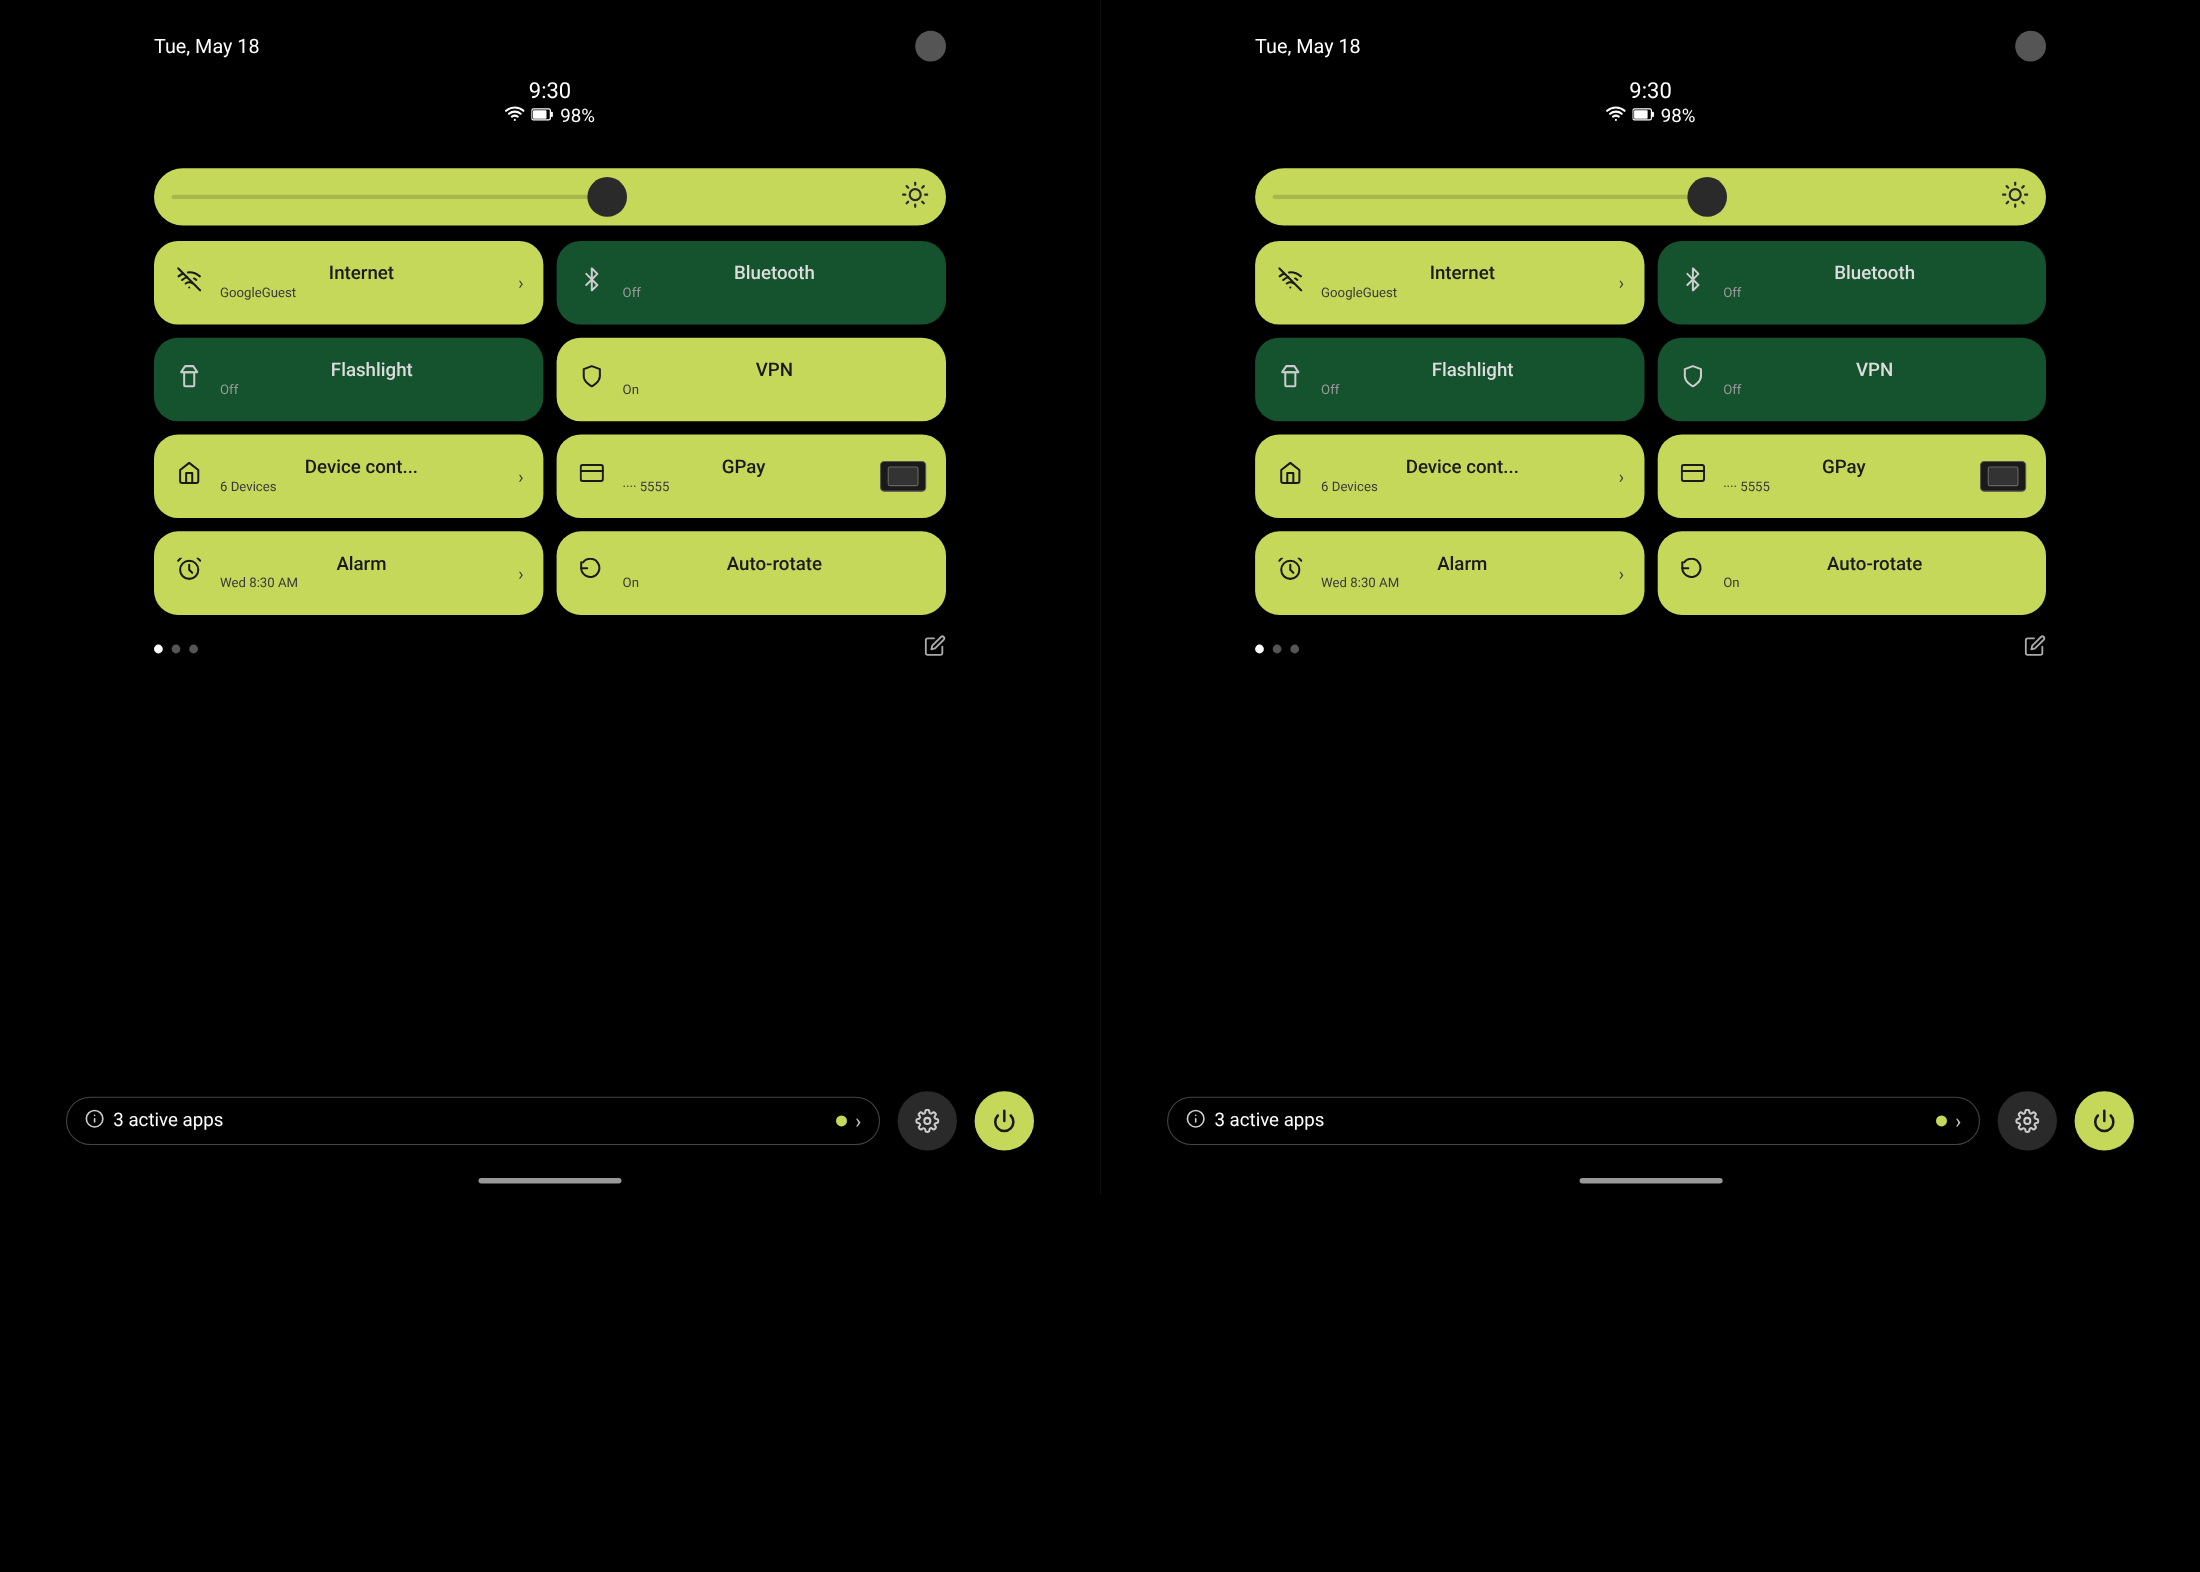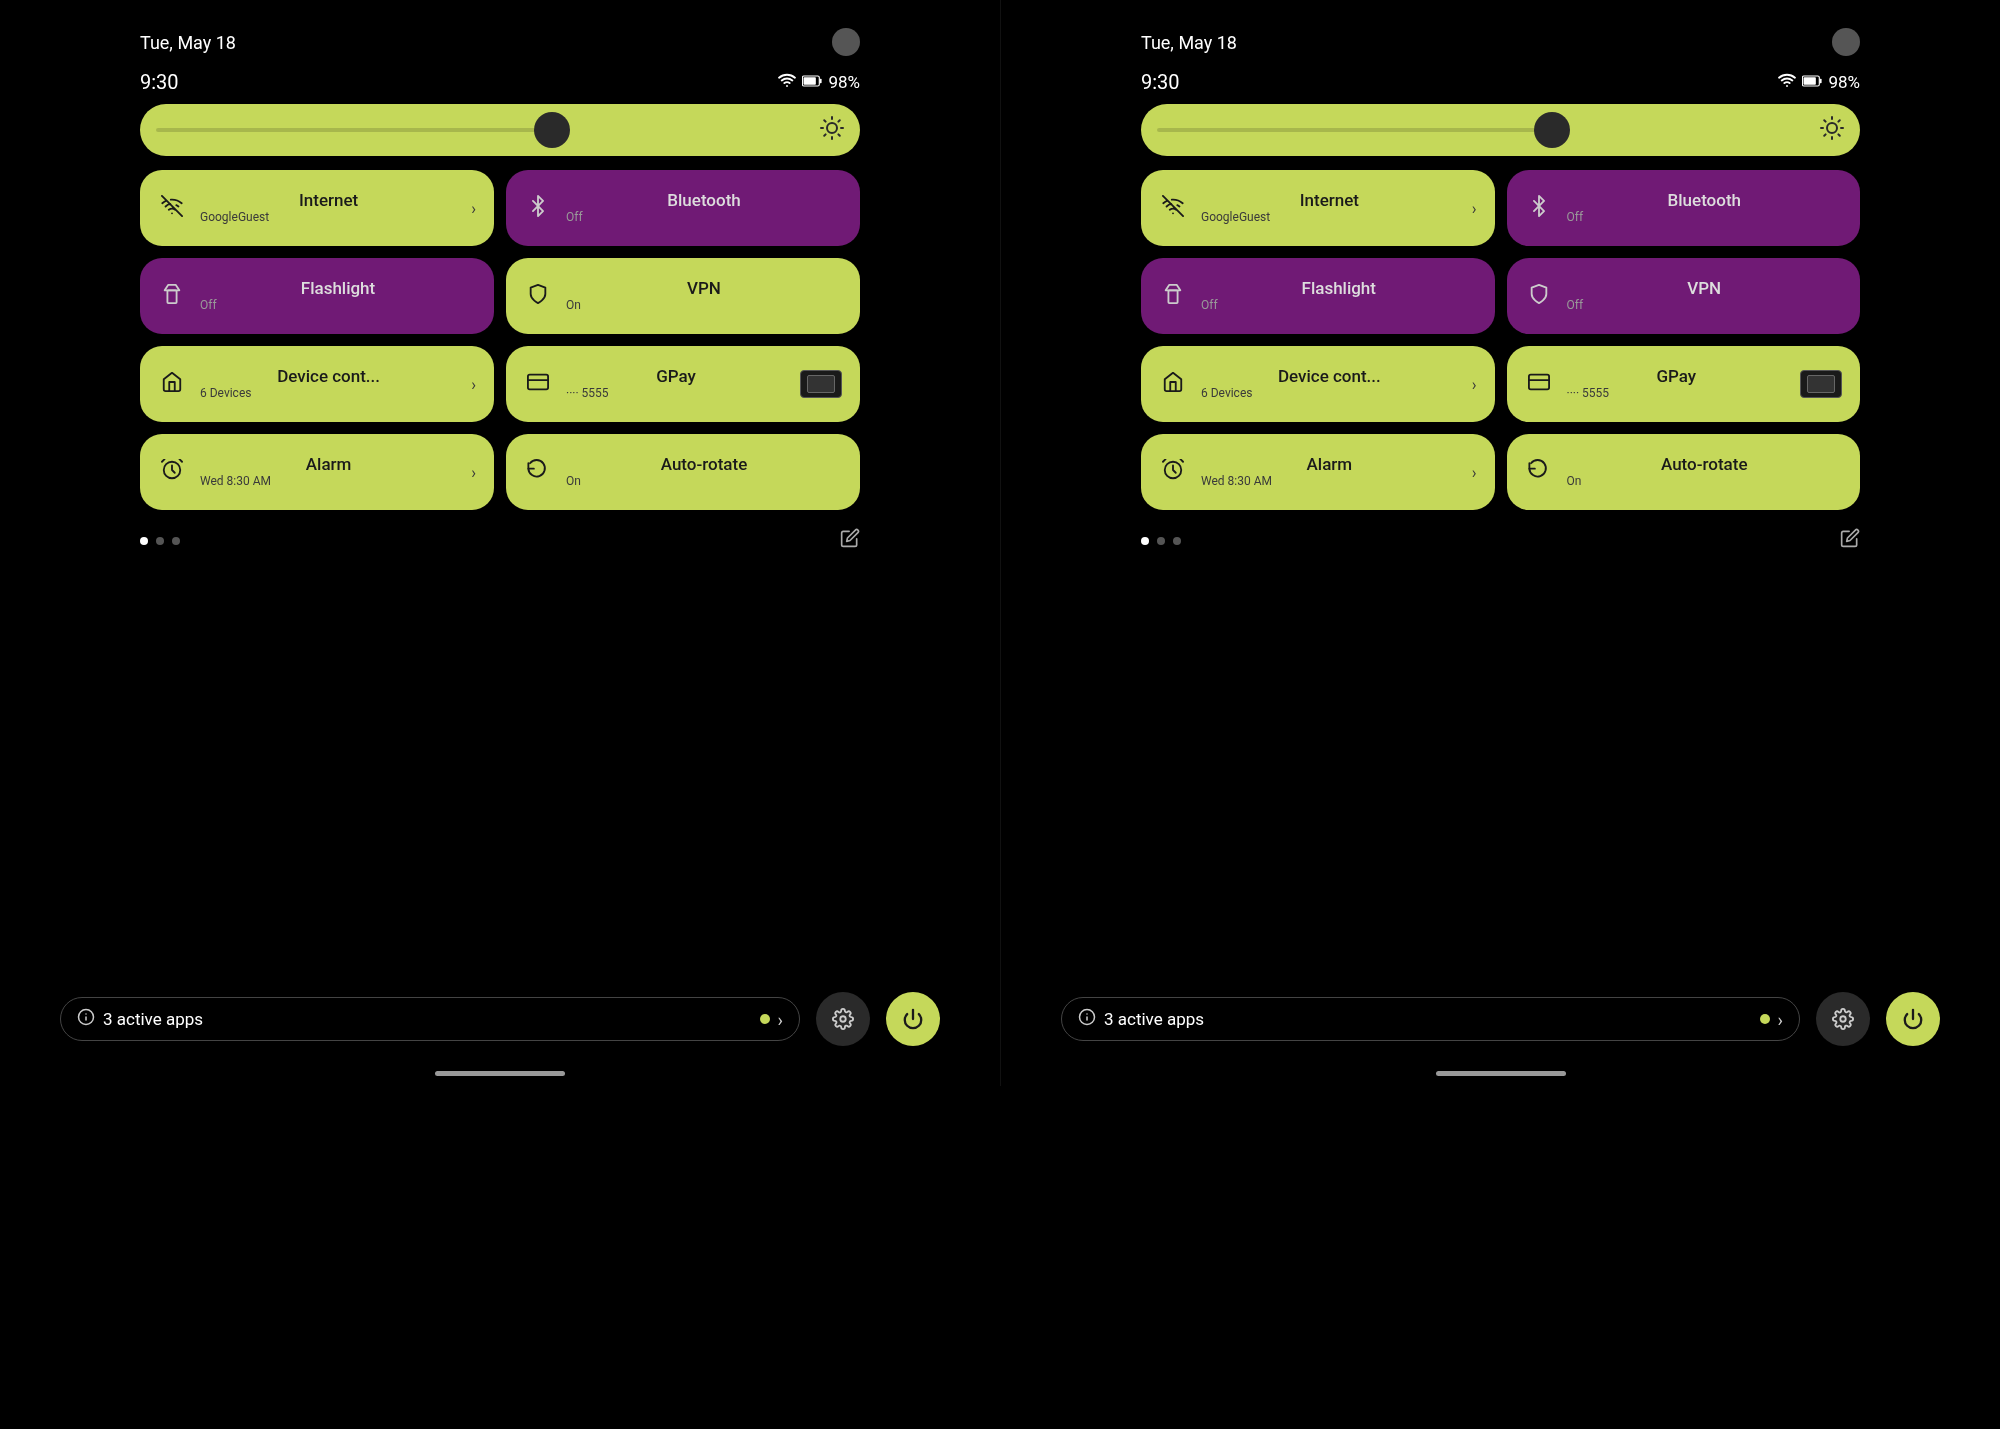--- a/index.html
+++ b/index.html
@@ -40,21 +40,22 @@
       width: 28px;
       height: 28px;
       border-radius: 50%;
       background: #555;
     }
     .status-time-row {
       width: 100%;
       display: flex;
       justify-content: space-between;
       align-items: center;
-      padding: 4px 0 10px 0;
+      padding: 4px 0 36px 0;
+      flex-direction: column;
     }
     .status-time {
       color: #fff;
       font-size: 20px;
       font-weight: 400;
     }
     .status-icons {
       display: flex;
       align-items: center;
       gap: 6px;
@@ -93,21 +94,21 @@
       display: flex;
       align-items: center;
       gap: 14px;
       cursor: pointer;
       min-height: 76px;
     }
     .tile-active {
       background: #c5d85a;
     }
     .tile-inactive {
-      background: #701a75;
+      background: #14532d;
     }
     .tile-icon {
       font-size: 22px;
       flex-shrink: 0;
       width: 28px;
       text-align: center;
     }
     .tile-active .tile-icon { color: #1a1a1a; }
     .tile-inactive .tile-icon { color: #ccc; }
     .tile-text {

